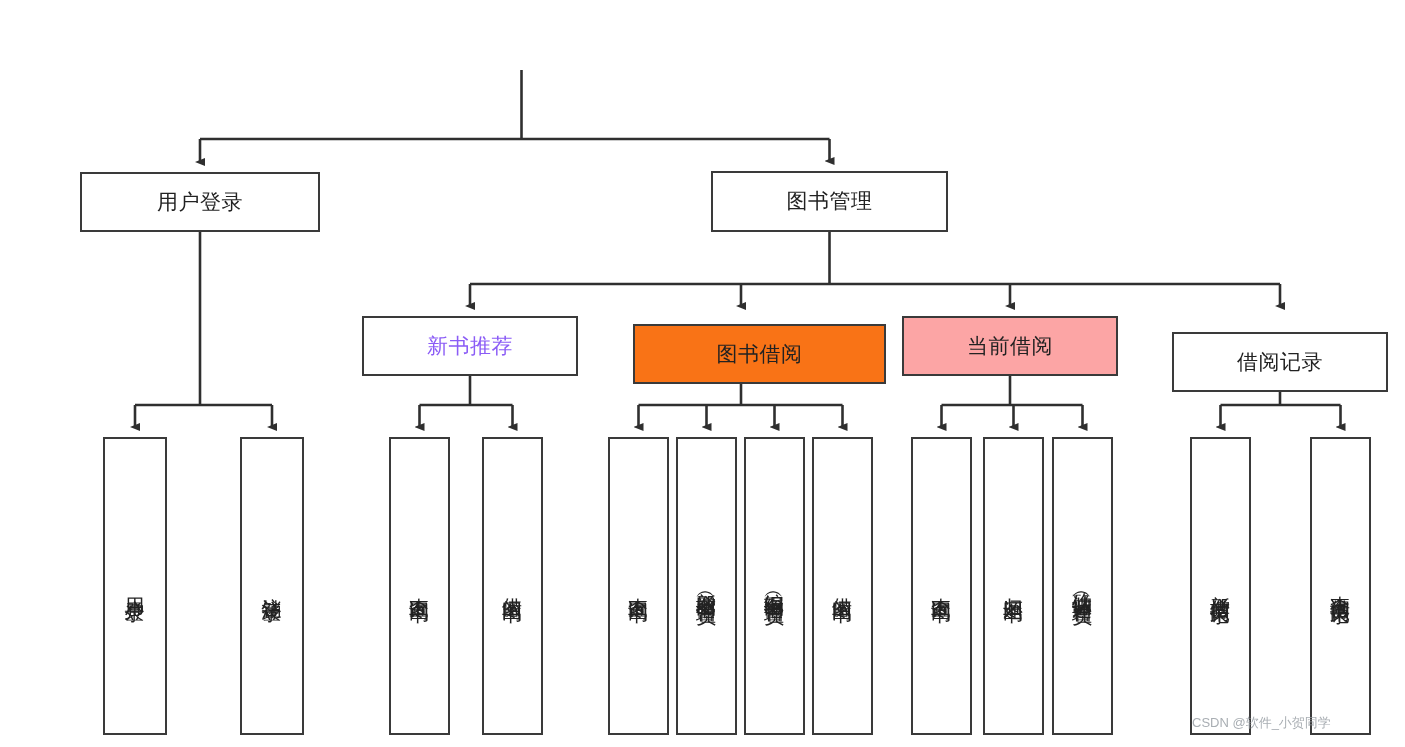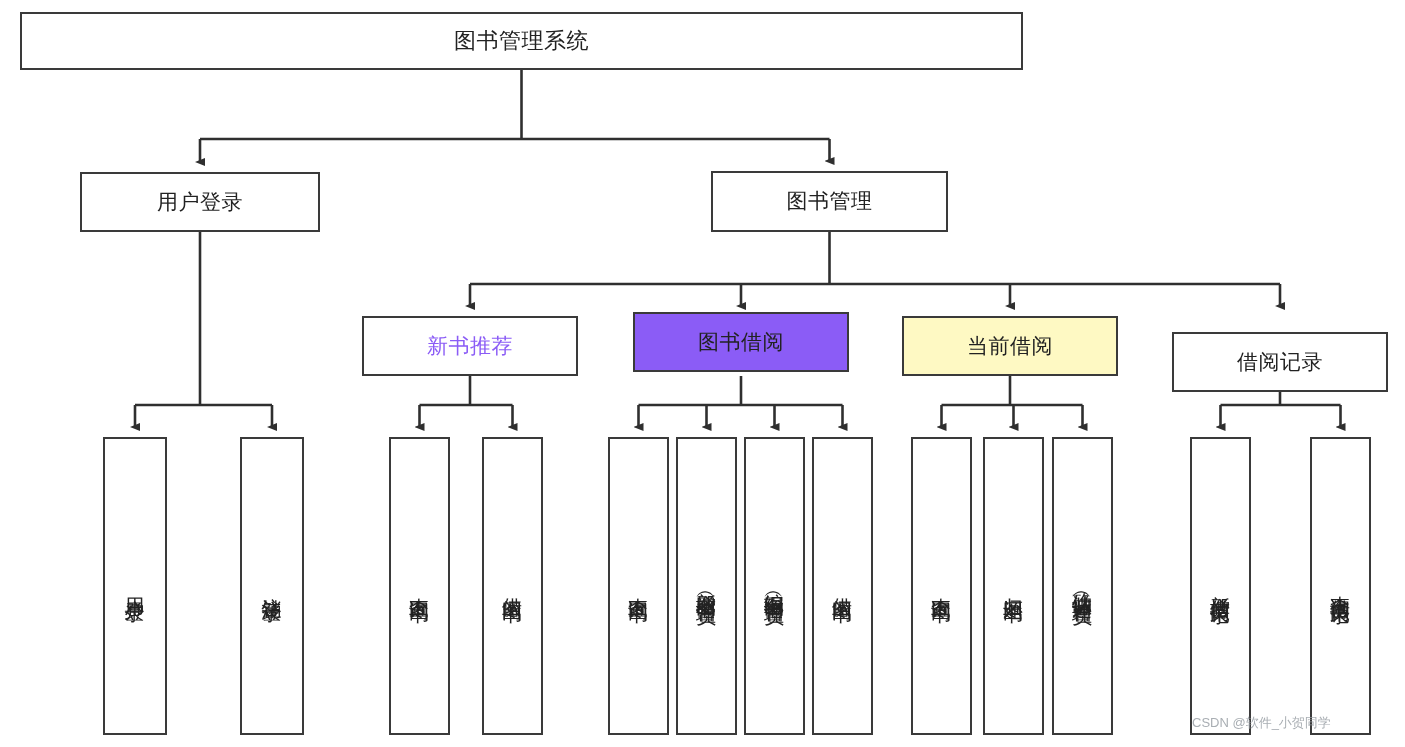--- a/index.html
+++ b/index.html
@@ -114,38 +114,35 @@
         <path d="M941.5,405 L941.5,427" stroke="#2f2f2f" stroke-width="2.6" fill="none" marker-end="url(#arrow)"></path>
         <path d="M1013.5,405 L1013.5,427" stroke="#2f2f2f" stroke-width="2.6" fill="none" marker-end="url(#arrow)"></path>
         <path d="M1082.5,405 L1082.5,427" stroke="#2f2f2f" stroke-width="2.6" fill="none" marker-end="url(#arrow)"></path>
         <path d="M1280,376 L1280,405" stroke="#2f2f2f" stroke-width="2.6" fill="none"></path>
         <path d="M1220.5,405 L1340.5,405" stroke="#2f2f2f" stroke-width="2.6" fill="none"></path>
         <path d="M1220.5,405 L1220.5,427" stroke="#2f2f2f" stroke-width="2.6" fill="none" marker-end="url(#arrow)"></path>
         <path d="M1340.5,405 L1340.5,427" stroke="#2f2f2f" stroke-width="2.6" fill="none" marker-end="url(#arrow)"></path>
       </g>
   </svg>
 
-  <div class="node root horiz" style="left: 20px; top: 12px; width: 1003px; height: 58px; border-color: rgb(58, 58, 58); background: rgb(255, 255, 255); color: rgb(34, 34, 34);">
-    <span class="lbl">图书管理系统</span>
-  </div>
 
   <div class="node horiz" style="left: 80px; top: 172px; width: 240px; height: 60px; border-color: rgb(58, 58, 58); background: rgb(255, 255, 255); color: rgb(34, 34, 34);">
     <span class="lbl">用户登录</span>
   </div>
   <div class="node horiz" style="left: 711px; top: 171px; width: 237px; height: 61px; border-color: rgb(58, 58, 58); background: rgb(255, 255, 255); color: rgb(34, 34, 34);">
     <span class="lbl">图书管理</span>
   </div>
 
   <div class="node horiz" style="left: 362px; top: 316px; width: 216px; height: 60px; border-color: rgb(58, 58, 58); background: rgb(255, 255, 255); color: #8b5cf6;">
     <span class="lbl">新书推荐</span>
   </div>
-  <div class="node horiz" style="left: 633px; top: 312px; width: 216px; height: 60px; border-color: rgb(58, 58, 58); background: #8b5cf6; color: rgb(34, 34, 34);">
+  <div class="node horiz" style="left: 633px; top: 324px; width: 253px; height: 60px; border-color: rgb(58, 58, 58); background: #f97316; color: rgb(34, 34, 34);">
     <span class="lbl">图书借阅</span>
   </div>
-  <div class="node horiz" style="left: 902px; top: 316px; width: 216px; height: 60px; border-color: rgb(58, 58, 58); background: #fef9c3; color: rgb(34, 34, 34);">
+  <div class="node horiz" style="left: 902px; top: 316px; width: 216px; height: 60px; border-color: rgb(58, 58, 58); background: #fca5a5; color: rgb(34, 34, 34);">
     <span class="lbl">当前借阅</span>
   </div>
   <div class="node horiz" style="left: 1172px; top: 316px; width: 216px; height: 60px; border-color: rgb(58, 58, 58); background: rgb(255, 255, 255); color: rgb(34, 34, 34); margin-top: 16px;">
     <span class="lbl">借阅记录</span>
   </div>
 
   <div class="node vert" style="left: 103px; top: 437px; width: 64px; height: 298px; border-color: rgb(58, 58, 58); background: rgb(255, 255, 255); color: rgb(34, 34, 34);">
     <span class="lbl">用户登录</span>
   </div>
   <div class="node vert" style="left: 240px; top: 437px; width: 64px; height: 298px; border-color: rgb(58, 58, 58); background: rgb(255, 255, 255); color: rgb(34, 34, 34);">

